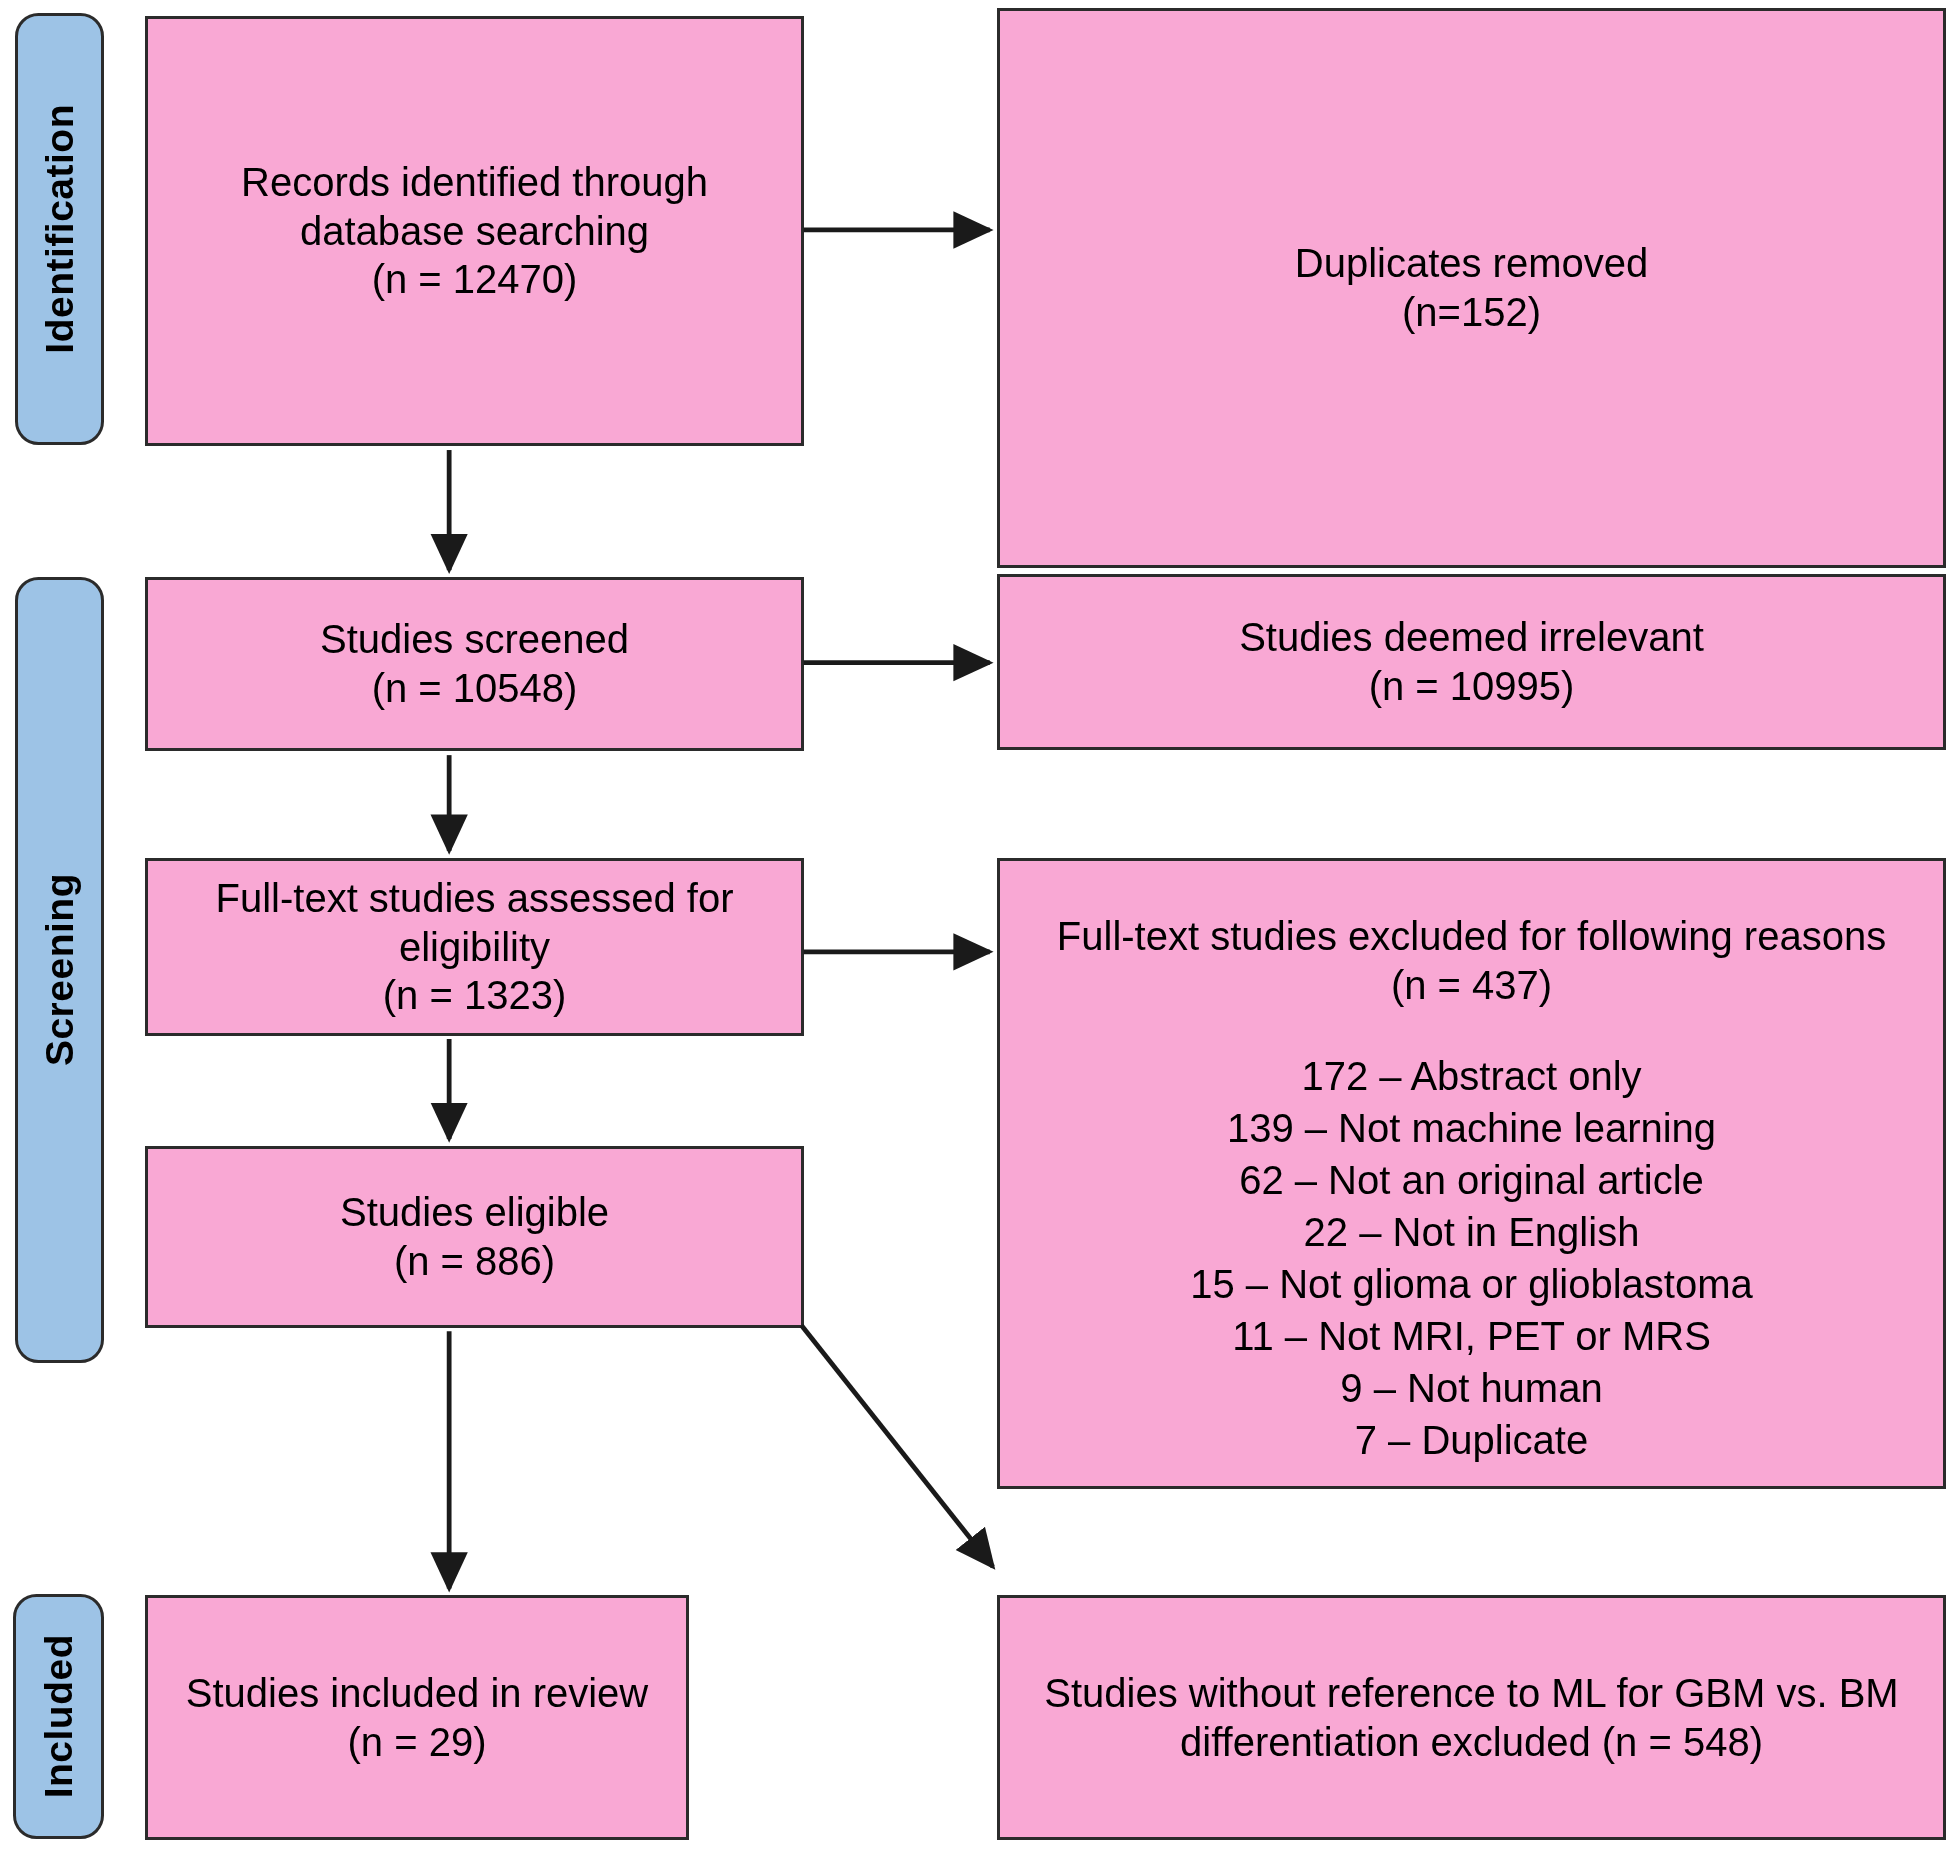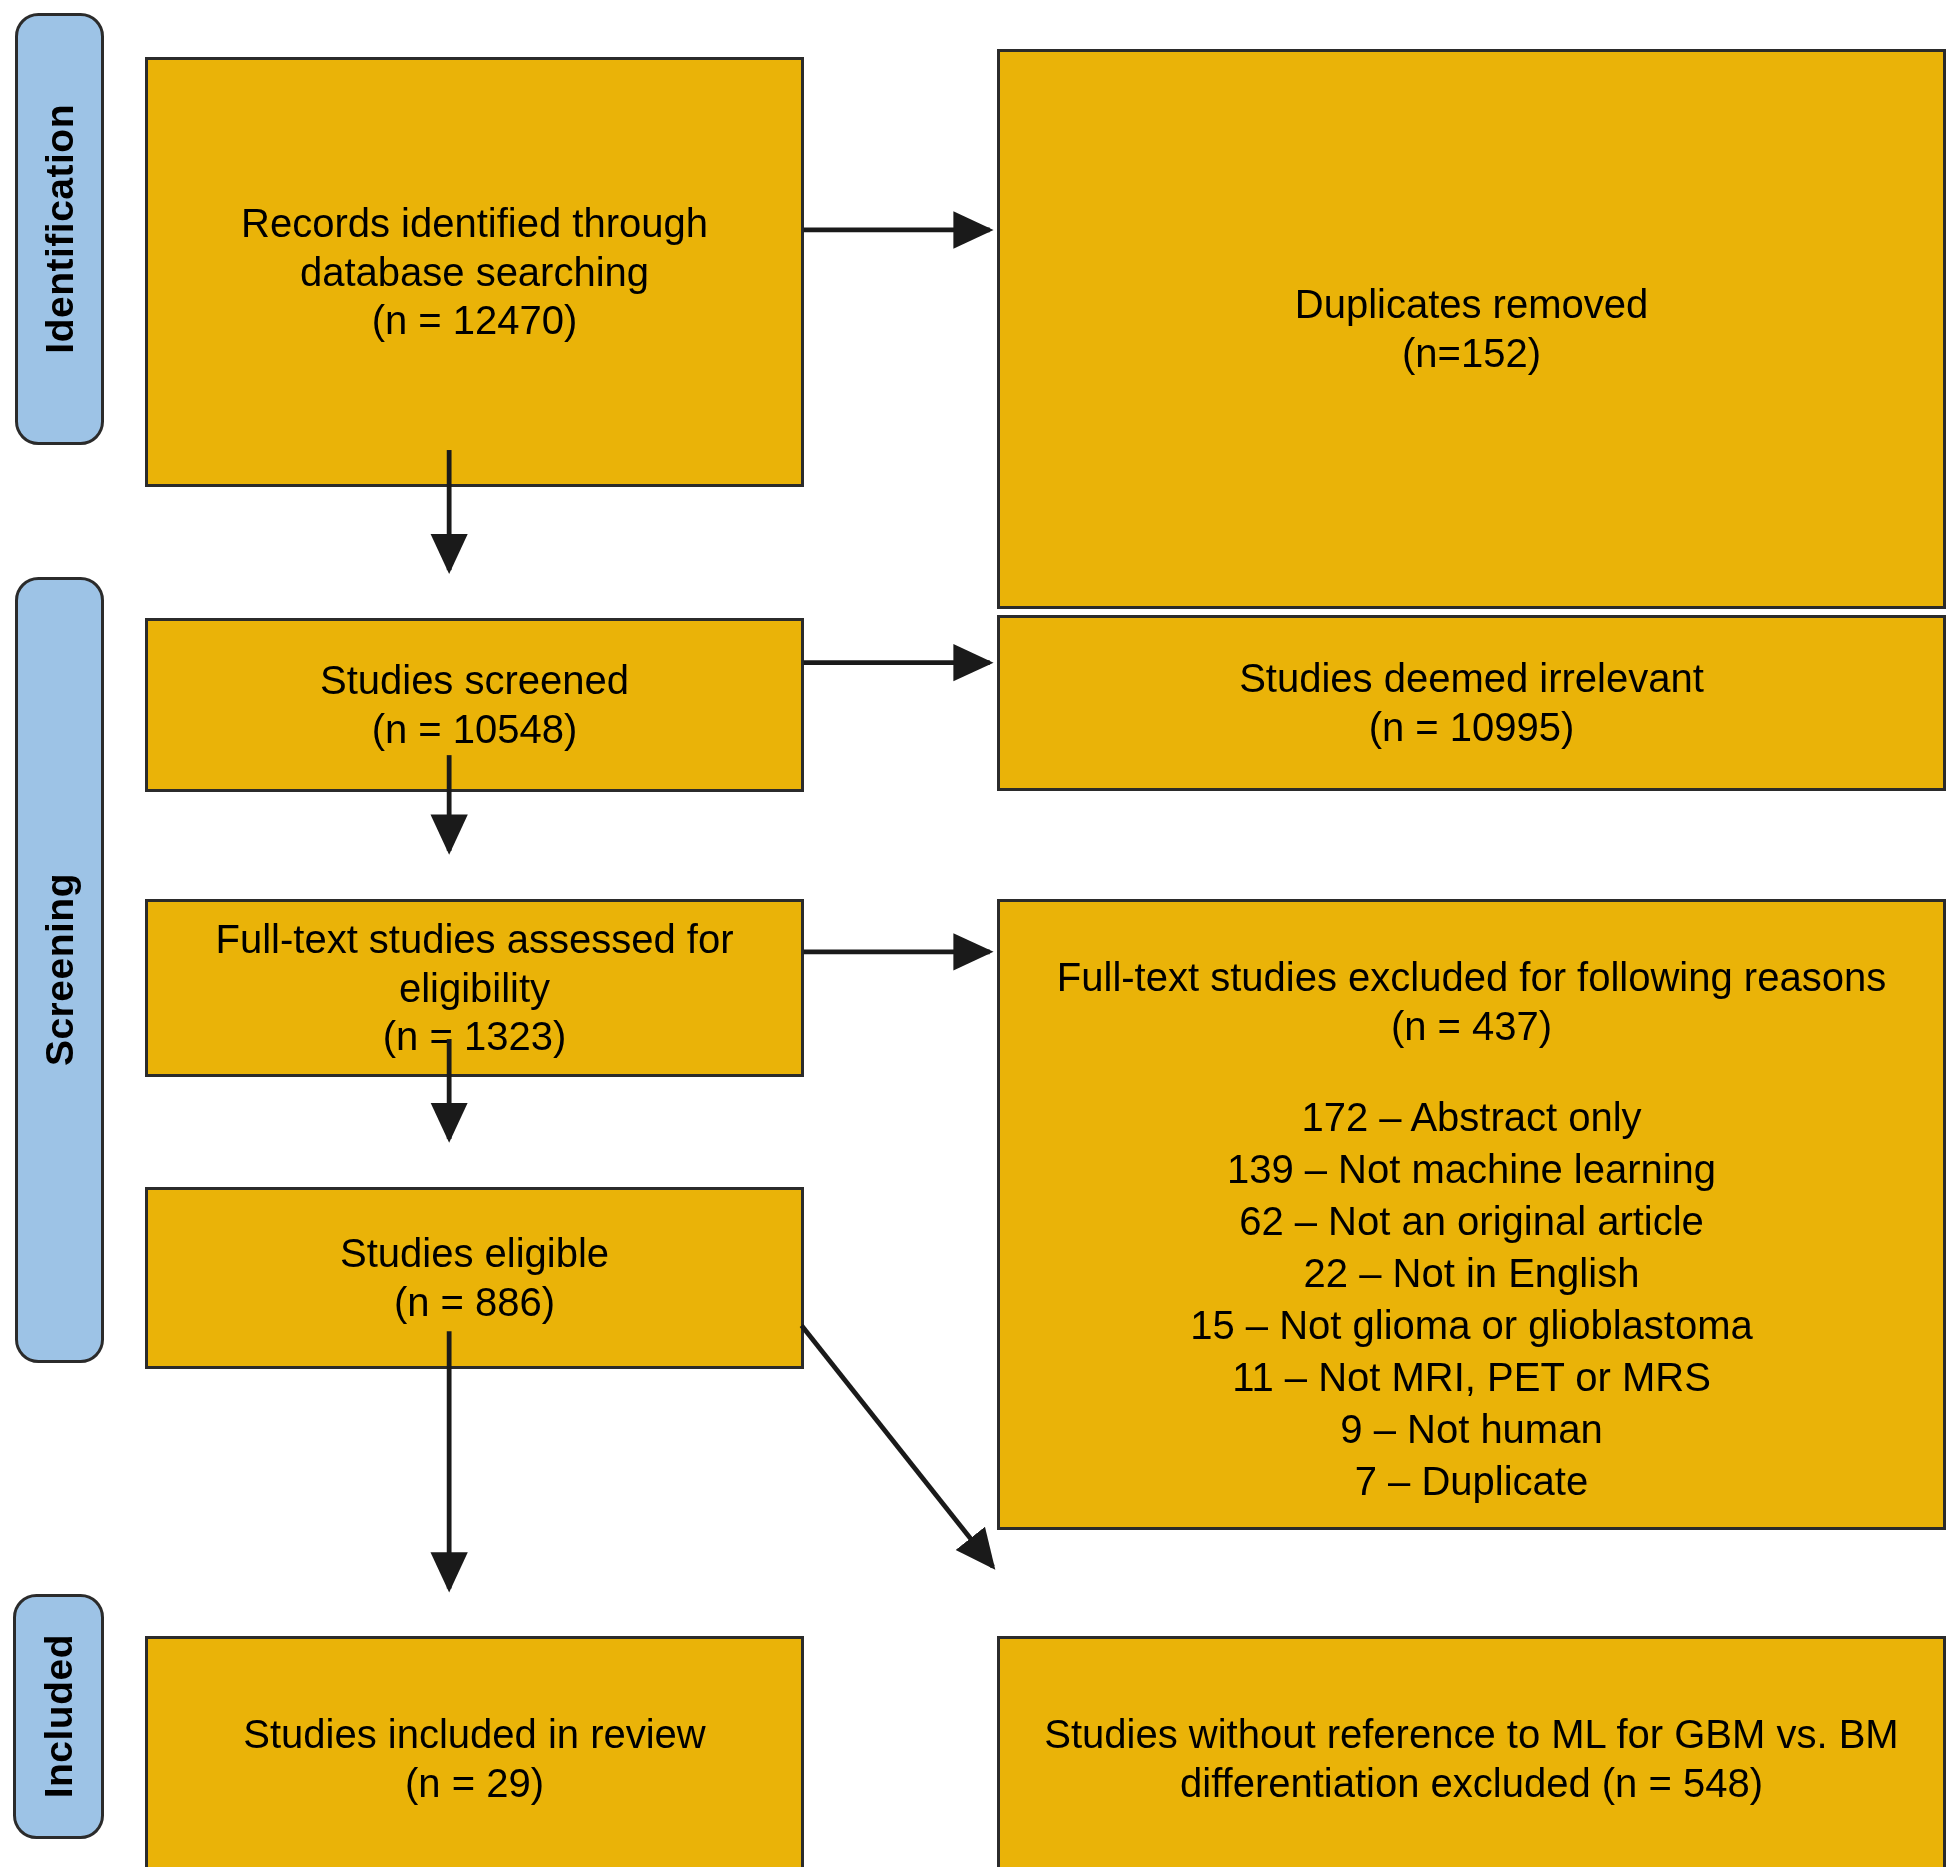--- a/index.html
+++ b/index.html
@@ -36,29 +36,28 @@
     font-weight: bold;
     font-size: 39px;
     letter-spacing: 0.5px;
     color: #000000;
     white-space: nowrap;
     line-height: 1;
   }
   
   .flow-box {
     position: absolute;
-    background: #eab308;
+    background: #f9a8d4;
     border: 3.7px solid #2b2b2b;
     box-sizing: border-box;
     display: flex;
     flex-direction: column;
     justify-content: center;
     align-items: center;
     text-align: center;
-    margin-top: 41px;
   }
   .flow-box.top-anchored {
     justify-content: flex-start;
   }
   .box-text {
     font-size: 40px;
     line-height: 1.22;
     color: #000000;
     padding: 0 15px;
     white-space: pre-line;
@@ -125,21 +124,21 @@
     <div class="box-text">Full-text studies assessed for
 eligibility
 (n = 1323)</div>
   </div>
 
   <div class="flow-box" style="left:145px; top:1146px; width:659px; height:182px;">
     <div class="box-text">Studies eligible
 (n = 886)</div>
   </div>
 
-  <div class="flow-box" style="left:145px; top:1595px; width:659px; height:245px;">
+  <div class="flow-box" style="left:145px; top:1595px; width:544px; height:245px;">
     <div class="box-text">Studies included in review
 (n = 29)</div>
   </div>
 
   <div class="flow-box" style="left:997px; top:8px; width:949px; height:560px;">
     <div class="box-text">Duplicates removed
 (n=152)</div>
   </div>
 
   <div class="flow-box" style="left:997px; top:574px; width:949px; height:176px;">

